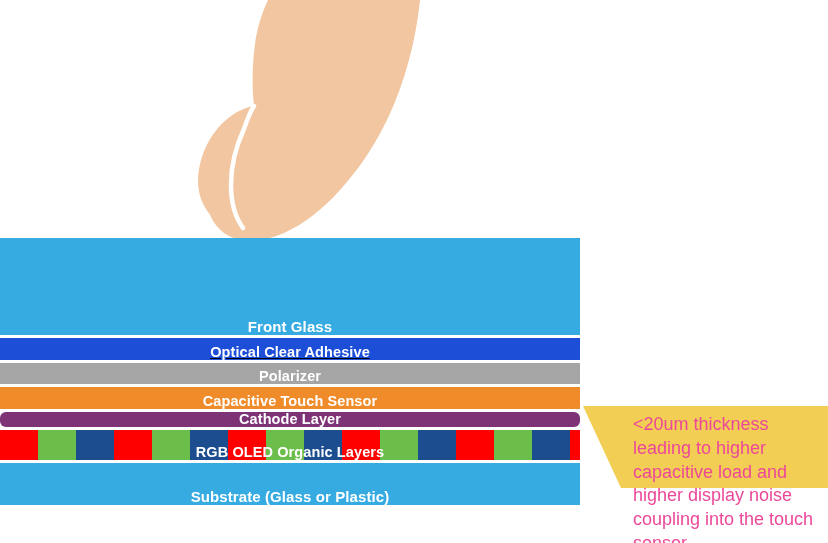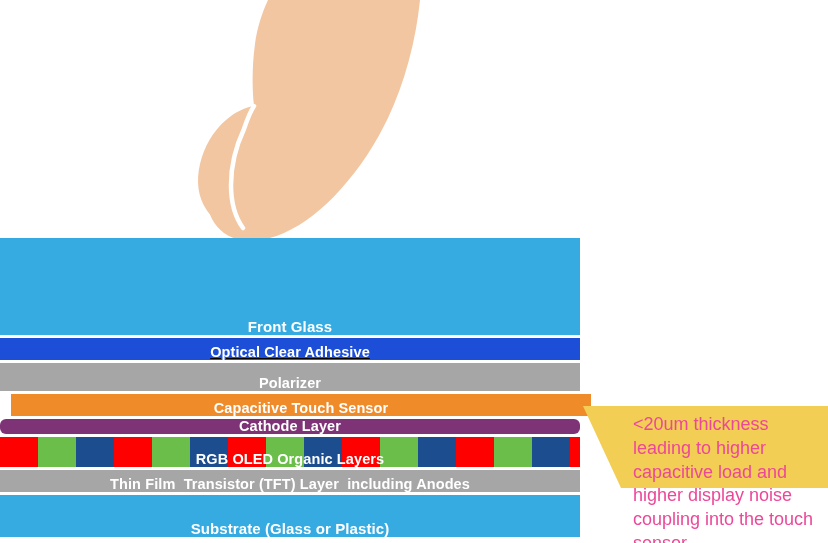--- a/index.html
+++ b/index.html
@@ -58,21 +58,21 @@
     color: #ffffff;
     font-weight: bold;
     text-align: center;
     white-space: pre;
     line-height: 1.05;
     letter-spacing: 0.1px;
   }
 
   .layer-front-glass   { height: 97px;  background: #35ABE2; }
   .layer-oca           { height: 22px;  background: #A6A6A6; }
-  .layer-polarizer     { height: 28px;  background: #A6A6A6; }
+  .layer-polarizer     { height: 21px;  background: #A6A6A6; }
   .layer-touch-sensor  { height: 22px;  background: #F08B29; }
   .layer-encapsulation { height: 22px;  background: #A6A6A6; }
   .layer-cathode       { height: 15px;  background: #7E3377; border-radius: 6px; }
   .layer-oled          { height: 30px;  background: #1C4E8F; }
   .layer-tft           { height: 22px;  background: #A6A6A6; }
   .layer-substrate     { height: 42px;  background: #35ABE2; margin-bottom: 0; }
 
   .layer-front-glass .layer-label  { font-size: 15px; }
   .layer-oca .layer-label,
   .layer-polarizer .layer-label,
@@ -143,21 +143,21 @@
     </div>
 
     <div class="layer layer-oca" style="background: #1d4ed8; text-decoration: underline;">
       <span class="layer-label">Optical Clear Adhesive</span>
     </div>
 
     <div class="layer layer-polarizer" style="background: rgb(166, 166, 166);">
       <span class="layer-label">Polarizer</span>
     </div>
 
-    <div class="layer layer-touch-sensor" style="background: rgb(240, 139, 41); margin-left: 11px;">
+    <div class="layer layer-touch-sensor" style="background: rgb(240, 139, 41);">
       <span class="layer-label">Capacitive Touch Sensor</span>
     </div>
 
 
     <div class="layer layer-cathode" style="background: rgb(126, 51, 119);">
       <span class="layer-label">Cathode Layer</span>
     </div>
 
     <div class="layer layer-oled">
       <div id="rgb-stripes">
@@ -174,23 +174,20 @@
           <div class="stripe" style="background: rgb(108, 190, 75); width: 38px;"></div>
           <div class="stripe" style="background: rgb(28, 78, 143); width: 38px;"></div>
           <div class="stripe" style="background: rgb(255, 0, 0); width: 38px;"></div>
           <div class="stripe" style="background: rgb(108, 190, 75); width: 38px;"></div>
           <div class="stripe" style="background: rgb(28, 78, 143); width: 38px;"></div>
           <div class="stripe" style="background: rgb(255, 0, 0); width: 38px;"></div>
         </div>
       <span class="layer-label">RGB OLED Organic Layers</span>
     </div>
 
-    <div class="layer layer-tft" style="background: rgb(166, 166, 166);">
-      <span class="layer-label">Thin Film  Transistor (TFT) Layer  including Anodes</span>
-    </div>
 
     <div class="layer layer-substrate" style="background: rgb(53, 171, 226);">
       <span class="layer-label">Substrate (Glass or Plastic)</span>
     </div>
 
   </div>
 
   <div id="callout-note">
     <svg id="callout-shape" width="245" height="82" viewBox="0 0 245 82" xmlns="http://www.w3.org/2000/svg">
       <path d="M 0 0 L 245 0 L 245 82 L 38 82 Z" fill="#F2CE54"></path>

